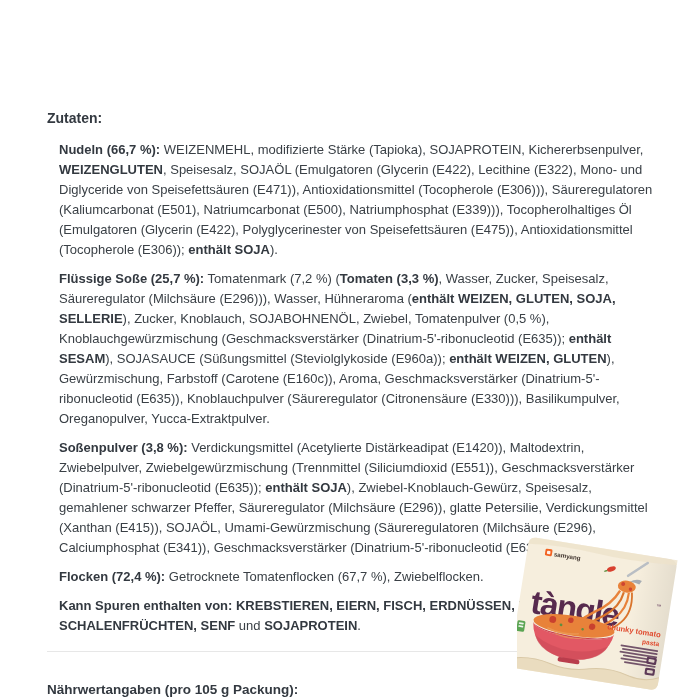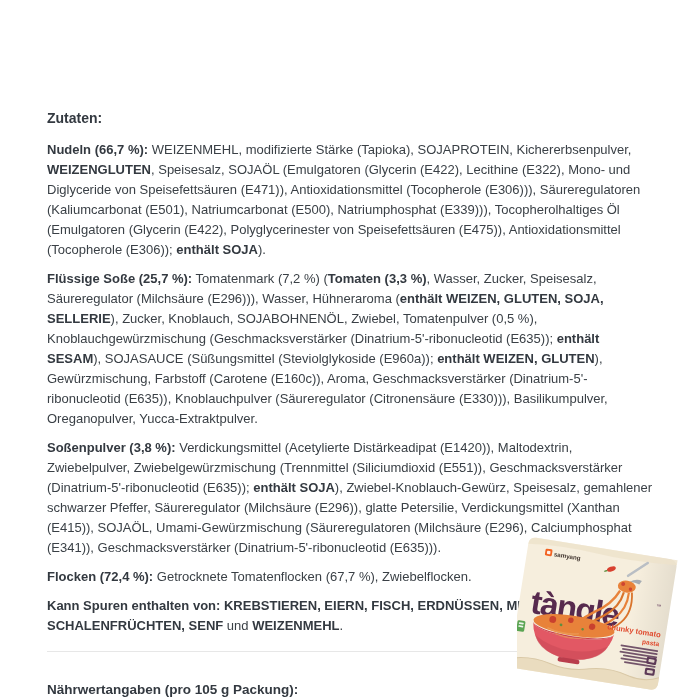--- a/index.html
+++ b/index.html
@@ -13,20 +13,21 @@
   }
   .content { padding:110px 45px 0 47px; }
   .ing-heading {
     font-size:14px; font-weight:bold; color:#333940;
     margin-bottom:14px;
   }
   p.ing {
     font-size:13px; line-height:20px;
     margin-bottom:9px; color:#3a4046;
     text-align:left;
+    margin-left:12px;
   }
   .b { font-weight:bold; color:#333940; }
   hr.divider { border:none; border-top:1px solid #e7e7e7; margin:15px 0 0 0; }
   .nutri-heading { font-size:13.5px; font-weight:bold; color:#333940; margin-top:30px; }
   figure.package {
     position:absolute; left:517px; top:530px;
     width:181px; height:170px;
   }
   figure.package svg { width:100%; height:100%; display:block; }
 </style>
@@ -34,21 +35,21 @@
 <body>
 
 <main class="content">
 
   <section>
     <h3 class="ing-heading">Zutaten:</h3>
     <p class="ing"><span class="b">Nudeln (66,7 %):</span><span> WEIZENMEHL, modifizierte Stärke (Tapioka), SOJAPROTEIN, Kichererbsenpulver, </span><span class="b">WEIZENGLUTEN</span><span>, Speisesalz, SOJAÖL (Emulgatoren (Glycerin (E422), Lecithine (E322), Mono- und Diglyceride von Speisefettsäuren (E471)), Antioxidationsmittel (Tocopherole (E306))), Säureregulatoren (Kaliumcarbonat (E501), Natriumcarbonat (E500), Natriumphosphat (E339))), Tocopherolhaltiges Öl (Emulgatoren (Glycerin (E422), Polyglycerinester von Speisefettsäuren (E475)), Antioxidationsmittel (Tocopherole (E306)); </span><span class="b">enthält SOJA</span><span>).</span></p>
     <p class="ing"><span class="b">Flüssige Soße (25,7 %):</span><span> Tomatenmark (7,2 %) (</span><span class="b">Tomaten (3,3 %)</span><span>, Wasser, Zucker, Speisesalz, Säureregulator (Milchsäure (E296))), Wasser, Hühneraroma (</span><span class="b">enthält WEIZEN, GLUTEN, SOJA, SELLERIE</span><span>), Zucker, Knoblauch, SOJABOHNENÖL, Zwiebel, Tomatenpulver (0,5 %), Knoblauchgewürzmischung (Geschmacksverstärker (Dinatrium-5'-ribonucleotid (E635)); </span><span class="b">enthält SESAM</span><span>), SOJASAUCE (Süßungsmittel (Steviolglykoside (E960a)); </span><span class="b">enthält WEIZEN, GLUTEN</span><span>), Gewürzmischung, Farbstoff (Carotene (E160c)), Aroma, Geschmacksverstärker (Dinatrium-5'-ribonucleotid (E635)), Knoblauchpulver (Säureregulator (Citronensäure (E330))), Basilikumpulver, Oreganopulver, Yucca-Extraktpulver.</span></p>
     <p class="ing"><span class="b">Soßenpulver (3,8 %):</span><span> Verdickungsmittel (Acetylierte Distärkeadipat (E1420)), Maltodextrin, Zwiebelpulver, Zwiebelgewürzmischung (Trennmittel (Siliciumdioxid (E551)), Geschmacksverstärker (Dinatrium-5'-ribonucleotid (E635)); </span><span class="b">enthält SOJA</span><span>), Zwiebel-Knoblauch-Gewürz, Speisesalz, gemahlener schwarzer Pfeffer, Säureregulator (Milchsäure (E296)), glatte Petersilie, Verdickungsmittel (Xanthan (E415)), SOJAÖL, Umami-Gewürzmischung (Säureregulatoren (Milchsäure (E296), Calciumphosphat (E341)), Geschmacksverstärker (Dinatrium-5'-ribonucleotid (E635))).</span></p>
     <p class="ing"><span class="b">Flocken (72,4 %):</span><span> Getrocknete Tomatenflocken (67,7 %), Zwiebelflocken.</span></p>
-    <p class="ing"><span class="b">Kann Spuren enthalten von: KREBSTIEREN, EIERN, FISCH, ERDNÜSSEN, MILCH, SCHALENFRÜCHTEN, SENF</span><span> und </span><span class="b">WEIZENMEHL</span><span>.</span></p>
+    <p class="ing"><span class="b">Kann Spuren enthalten von: KREBSTIEREN, EIERN, FISCH, ERDNÜSSEN, MILCH, SCHALENFRÜCHTEN, SENF</span><span> und </span><span class="b">SOJAPROTEIN</span><span>.</span></p>
   </section>
 
   <hr class="divider">
 
   <section>
     <h4 class="nutri-heading">Nährwertangaben (pro 105 g Packung):</h4>
 
   </section>
 
 </main>

